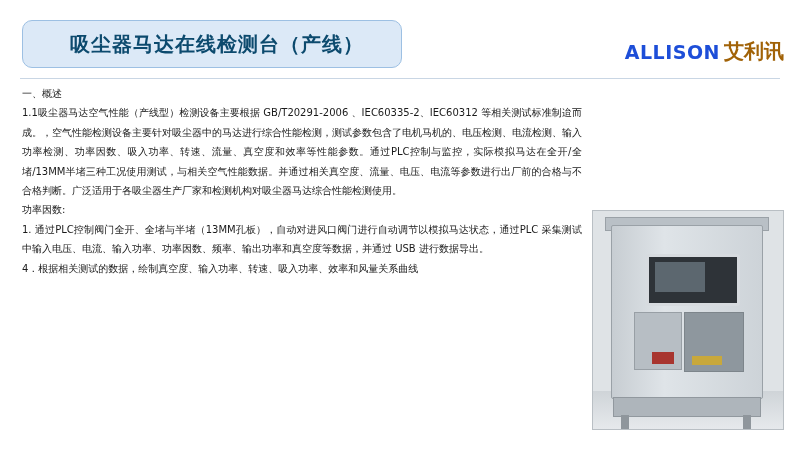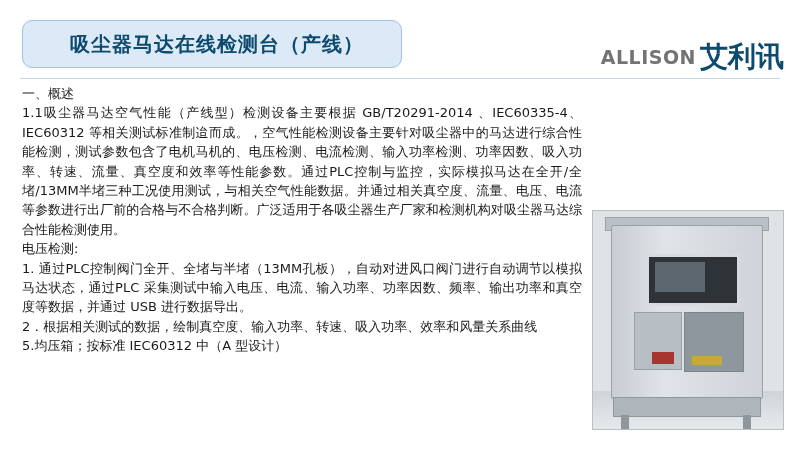--- a/index.html
+++ b/index.html
@@ -48,45 +48,45 @@
     position: absolute;
     right: 16px;
     top: 38px;
     display: flex;
     align-items: center;
     gap: 4px;
   }
   .logo-latin {
     font-size: 19px;
     font-weight: bold;
-    color: #737373;
+    color: #1d4ed8;
     letter-spacing: 0.5px;
   }
   .logo-cn {
-    font-size: 28px;
+    font-size: 20px;
     font-weight: bold;
-    color: #0c4a6e;
+    color: #a16207;
     letter-spacing: 0px;
   }
   
   .divider {
     position: absolute;
     left: 20px;
     top: 78px;
     width: 760px;
     height: 1px;
     background: #c9d6e4;
   }
   
   .body-text {
     position: absolute;
     left: 22px;
     top: 84px;
     width: 560px;
-    font-size: 13px;
+    font-size: 10px;
     line-height: 19.4px;
     color: #1a1a1a;
     text-align: justify;
   }
   .body-text p {
     margin: 0;
   }
   .para {
     text-indent: 0;
   }
@@ -188,25 +188,24 @@
 
   <div class="logo">
     <span class="logo-latin">ALLISON</span>
     <span class="logo-cn">艾利讯</span>
   </div>
 
   <div class="divider"></div>
 
   <div class="body-text">
     <p>一、概述</p>
-    <p class="para">1.1吸尘器马达空气性能（产线型）检测设备主要根据 GB/T20291-2014 、IEC60335-4、IEC60312 等相关测试标准制迨而成。，空气性能检测设备主要针对吸尘器中的马达进行综合性能检测，测试参数包含了电机马机的、电压检测、电流检测、输入功率检测、功率因数、吸入功率、转速、流量、真空度和效率等性能参数。通过PLC控制与监控，实际模拟马达在全开/全堵/13MM半堵三种工况使用测试，与相关空气性能数据。并通过相关真空度、流量、电压、电流等参数进行出厂前的合格与不合格判断。广泛适用于各吸尘器生产厂家和检测机构对吸尘器马达综合性能检测使用。</p>
-    <p>电压检测:</p>
+    <p class="para">1.1吸尘器马达空气性能（产线型）检测设备主要根据 GB/T20291-2006 、IEC60335-2、IEC60312 等相关测试标准制迨而成。，空气性能检测设备主要针对吸尘器中的马达进行综合性能检测，测试参数包含了电机马机的、电压检测、电流检测、输入功率检测、功率因数、吸入功率、转速、流量、真空度和效率等性能参数。通过PLC控制与监控，实际模拟马达在全开/全堵/13MM半堵三种工况使用测试，与相关空气性能数据。并通过相关真空度、流量、电压、电流等参数进行出厂前的合格与不合格判断。广泛适用于各吸尘器生产厂家和检测机构对吸尘器马达综合性能检测使用。</p>
+    <p>功率因数:</p>
     <p class="para">1. 通过PLC控制阀门全开、全堵与半堵（13MM孔板），自动对进风口阀门进行自动调节以模拟马达状态，通过PLC 采集测试中输入电压、电流、输入功率、功率因数、频率、输出功率和真空度等数据，并通过 USB 进行数据导出。</p>
-    <p class="para">2．根据相关测试的数据，绘制真空度、输入功率、转速、吸入功率、效率和风量关系曲线</p>
-    <p class="para">5.均压箱；按标准 IEC60312 中（A 型设计）</p>
+    <p class="para">4．根据相关测试的数据，绘制真空度、输入功率、转速、吸入功率、效率和风量关系曲线</p>
   </div>
 
   <div class="photo">
     <div class="floor"></div>
     <div class="cabinet-top"></div>
     <div class="cabinet">
       <div class="window">
         <div class="window-glass"></div>
       </div>
       <div class="panel-left"></div>

